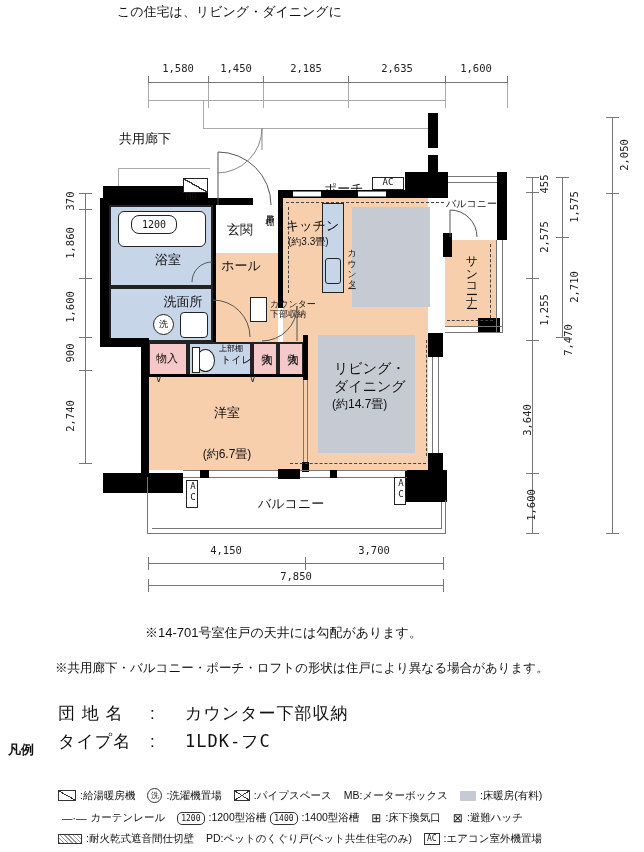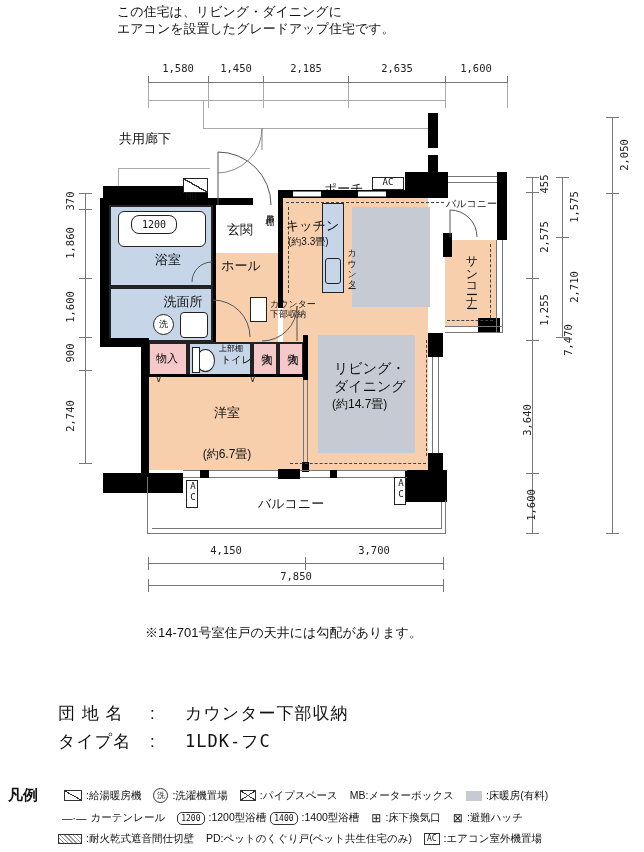--- a/index.html
+++ b/index.html
@@ -38,21 +38,20 @@
   .ic-ac{border:1px solid #333;font-size:8px;padding:0 2px;line-height:10px;font-family:"DejaVu Sans Mono",monospace;}
   .gap1{margin-left:8px;} 
   svg.overlay{position:absolute;left:0;top:0;pointer-events:none;}
 </style>
 </head>
 <body>
 
 <div id="canvas">
 
   <div class="lbl f13" style="left:117px;top:4px;">この住宅は、リビング・ダイニングに</div>
-  <div class="lbl f13" style="left:117px;top:21px;">エアコンを設置したグレードアップ住宅です。</div>
 
   <div class="thin" style="left:148px;top:82px;width:359px;height:1px;"></div>
   <div class="thin" style="left:148px;top:76px;width:1px;height:13px;"></div>
   <div class="thin" style="left:208px;top:76px;width:1px;height:13px;"></div>
   <div class="thin" style="left:263px;top:76px;width:1px;height:13px;"></div>
   <div class="thin" style="left:348px;top:76px;width:1px;height:13px;"></div>
   <div class="thin" style="left:445px;top:76px;width:1px;height:13px;"></div>
   <div class="thin" style="left:507px;top:76px;width:1px;height:13px;"></div>
   <div class="dim" style="left:178px;top:68px;">1,580</div>
   <div class="dim" style="left:236px;top:68px;">1,450</div>
@@ -246,31 +245,32 @@
   <div class="thin" style="left:443px;top:557px;width:1px;height:13px;"></div>
   <div class="dim" style="left:226px;top:550px;">4,150</div>
   <div class="dim" style="left:374px;top:550px;">3,700</div>
   <div class="thin" style="left:148px;top:585px;width:295px;height:1px;"></div>
   <div class="thin" style="left:148px;top:579px;width:1px;height:13px;"></div>
   <div class="thin" style="left:443px;top:579px;width:1px;height:13px;"></div>
   <div class="dim" style="left:296px;top:576px;">7,850</div>
 
   <div class="note" style="left:145px;top:624px;font-size:13px;">※14-701号室住戸の天井には勾配があります。</div>
 
+  <div class="note" style="left:55px;top:660px;">※共用廊下・バルコニー・ポーチ・ロフトの形状は住戸により異なる場合があります。</div>
 
   <div class="lbl big" style="left:58px;top:703px;">団 地 名</div>
   <div class="lbl big" style="left:150px;top:703px;">:</div>
   <div class="lbl big" style="left:185px;top:703px;">カウンター下部収納</div>
   <div class="lbl big" style="left:58px;top:731px;">タイプ名</div>
   <div class="lbl big" style="left:150px;top:731px;">:</div>
   <div class="lbl big" style="left:185px;top:731px;font-family:'DejaVu Sans Mono',monospace;">1LDK-フC</div>
 
-  <div class="lbl" style="left:8px;top:786px;font-size:15px;font-weight:bold;text-align:center;">凡例</div>
-
-  <div class="leg-row" style="left:64px;top:788px;">
+  <div class="lbl" style="left:8px;top:742px;font-size:13px;font-weight:bold;text-align:center;">凡例</div>
+
+  <div class="leg-row" style="left:58px;top:788px;">
     <span class="lic ic-diag"></span>
       <span>:給湯暖房機</span>
     <span class="lic ic-circle gap1">洗</span>
       <span>:洗濯機置場</span>
     <span class="lic ic-x gap1"></span>
       <span>:パイプスペース</span>
     <span class="gap1">MB:メーターボックス</span>
     <span class="lic ic-gray gap1"></span>
       <span>:床暖房(有料)</span>
   </div>

